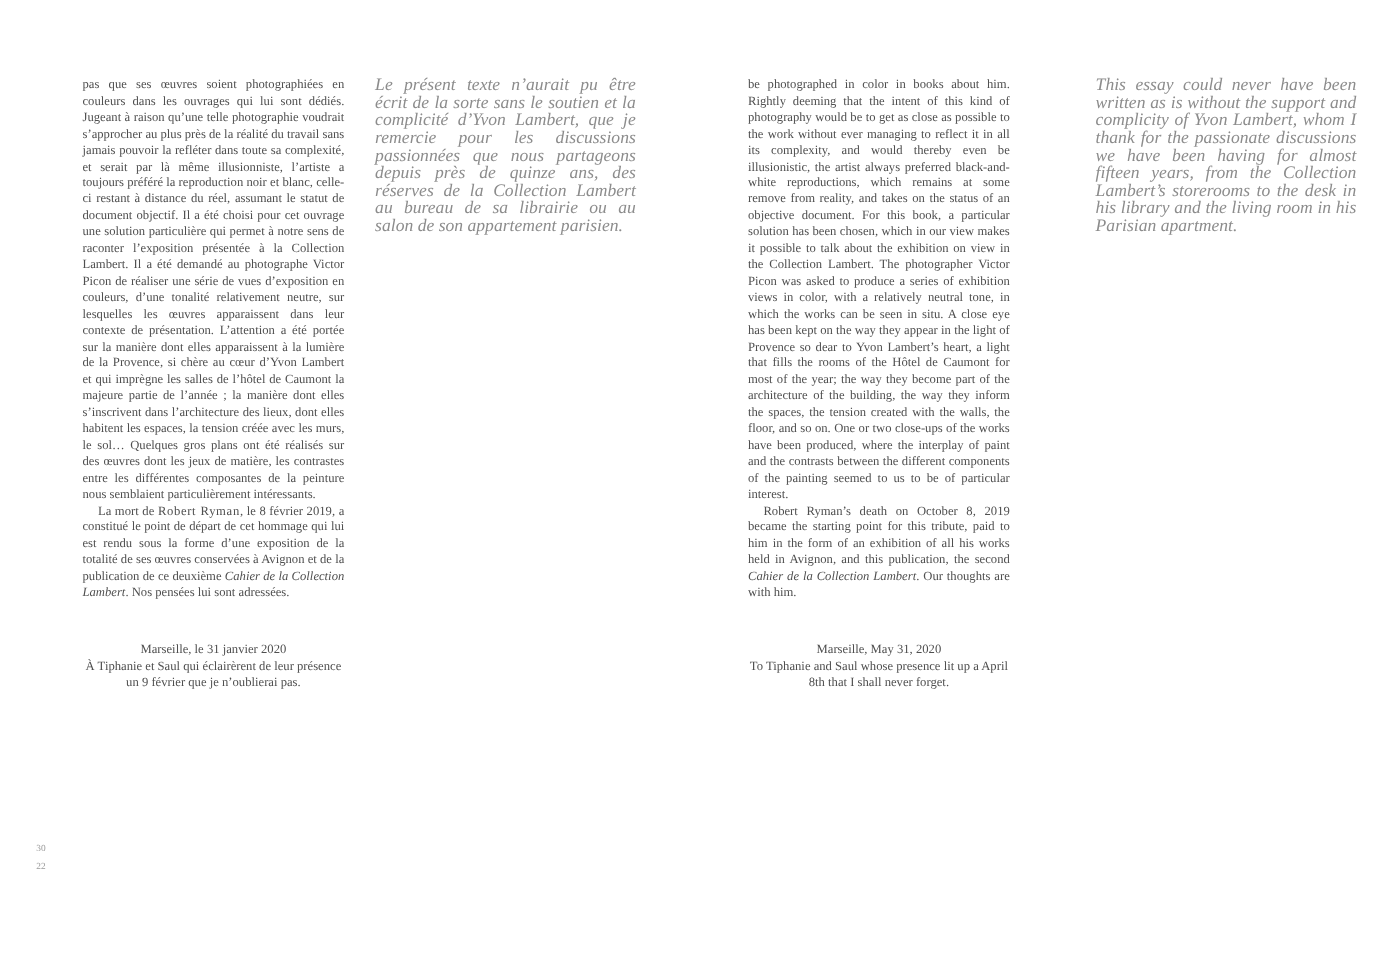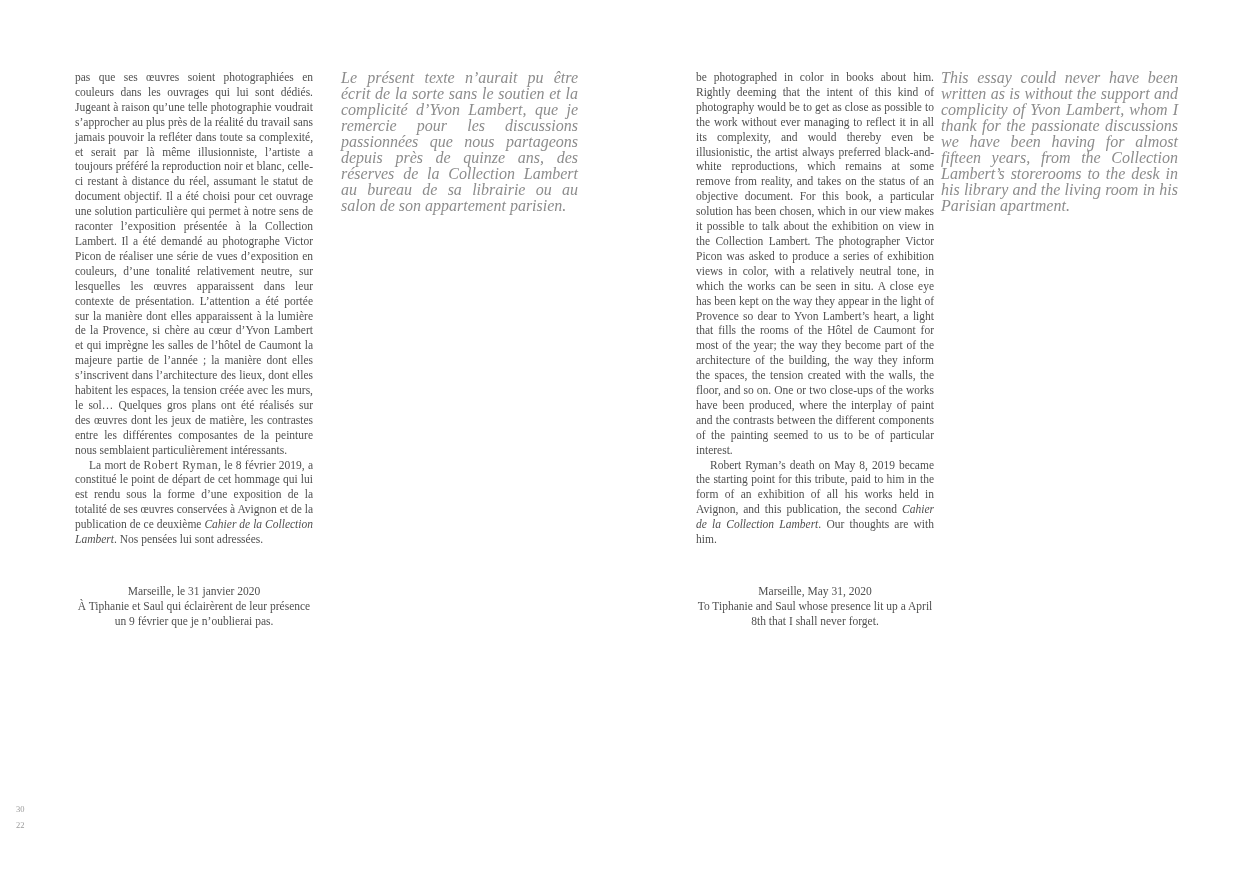--- a/index.html
+++ b/index.html
@@ -16,73 +16,72 @@
     top: 70px;
     width: 238px;
     text-align: justify;
   }
   .body-col {
     font-size: 11.5px;
     line-height: 14.9px;
     color: #4f4f4f;
   }
   .col-fr-body { left: 75px; }
-  .col-en-body { left: 696px; }
+  .col-en-body { left: 680px; }
   .note-col {
     width: 237px;
     font-size: 16px;
     line-height: 16px;
     color: #8c8c8c;
     font-style: italic;
   }
   .col-fr-note { left: 341px; }
-  .col-en-note { left: 941px; }
+  .col-en-note { left: 996px; }
   .para {
     margin: 0;
     hyphens: auto;
     -webkit-hyphens: auto;
   }
   .para.indent { text-indent: 14px; }
   .pub-title { font-style: italic; }
   .artist-name { letter-spacing: 0.6px; }
   .signoff {
     margin-top: 37px;
     text-align: center;
   }
   .signoff .signoff-line { margin: 0; }
   .folio {
     position: absolute;
-    left: 16px;
+    left: 33px;
     top: 763px;
     font-size: 8.5px;
     line-height: 16px;
     color: #9b9b9b;
     text-align: right;
-    margin-top: 38px;
   }
 </style>
 </head>
 <body>
 
 <div class="spread">
 
   <div class="col body-col col-fr-body" lang="fr">
     <p class="para">pas que ses œuvres soient photographiées en couleurs dans les ouvrages qui lui sont dédiés. Jugeant à raison qu’une telle photographie voudrait s’approcher au plus près de la réalité du travail sans jamais pouvoir la refléter dans toute sa complexité, et serait par là même illusionniste, l’artiste a toujours préféré la reproduction noir et blanc, celle-ci restant à distance du réel, assumant le statut de document objectif. Il a été choisi pour cet ouvrage une solution particulière qui permet à notre sens de raconter l’exposition présentée à la Collection Lambert. Il a été demandé au photographe Victor Picon de réaliser une série de vues d’exposition en couleurs, d’une tonalité relativement neutre, sur lesquelles les œuvres apparaissent dans leur contexte de présentation. L’attention a été portée sur la manière dont elles apparaissent à la lumière de la Provence, si chère au cœur d’Yvon Lambert et qui imprègne les salles de l’hôtel de Caumont la majeure partie de l’année ; la manière dont elles s’inscrivent dans l’architecture des lieux, dont elles habitent les espaces, la tension créée avec les murs, le sol… Quelques gros plans ont été réalisés sur des œuvres dont les jeux de matière, les contrastes entre les différentes composantes de la peinture nous semblaient particulièrement intéressants.</p>
     <p class="para indent"><span>La mort de </span><span class="artist-name">Robert Ryman</span><span>, le 8 février 2019, a constitué le point de départ de cet hommage qui lui est rendu sous la forme d’une exposition de la totalité de ses œuvres conservées à Avignon et de la publication de ce deuxième </span><span class="pub-title">Cahier de la Collection Lambert</span><span>. Nos pensées lui sont adressées.</span></p>
     <div class="signoff">
       <div class="signoff-line">Marseille, le 31 janvier 2020</div>
       <div class="signoff-line">À Tiphanie et Saul qui éclairèrent de leur présence un 9 février que je n’oublierai pas.</div>
     </div>
   </div>
 
   <div class="col note-col col-fr-note" lang="fr">Le présent texte n’aurait pu être écrit de la sorte sans le soutien et la complicité d’Yvon Lambert, que je remercie pour les discussions passionnées que nous partageons depuis près de quinze ans, des réserves de la Collection Lambert au bureau de sa librairie ou au salon de son appartement parisien.</div>
 
   <div class="col body-col col-en-body" lang="en">
     <p class="para">be photographed in color in books about him. Rightly deeming that the intent of this kind of photography would be to get as close as possible to the work without ever managing to reflect it in all its complexity, and would thereby even be illusionistic, the artist always preferred black-and-white reproductions, which remains at some remove from reality, and takes on the status of an objective document. For this book, a particular solution has been chosen, which in our view makes it possible to talk about the exhibition on view in the Collection Lambert. The photographer Victor Picon was asked to produce a series of exhibition views in color, with a relatively neutral tone, in which the works can be seen in situ. A close eye has been kept on the way they appear in the light of Provence so dear to Yvon Lambert’s heart, a light that fills the rooms of the Hôtel de Caumont for most of the year; the way they become part of the architecture of the building, the way they inform the spaces, the tension created with the walls, the floor, and so on. One or two close-ups of the works have been produced, where the interplay of paint and the contrasts between the different components of the painting seemed to us to be of particular interest.</p>
-    <p class="para indent"><span>Robert Ryman’s death on May 8, 2019 became the starting point for this tribute, paid to him in the form of an exhibition of all his works held in Avignon, and this publication, the second </span><span class="pub-title">Cahier de la Collection Lambert</span><span>. Our thoughts are with him.</span></p>
+    <p class="para indent"><span>Robert Ryman’s death on October 8, 2019 became the starting point for this tribute, paid to him in the form of an exhibition of all his works held in Avignon, and this publication, the second </span><span class="pub-title">Cahier de la Collection Lambert</span><span>. Our thoughts are with him.</span></p>
     <div class="signoff">
       <div class="signoff-line">Marseille, May 31, 2020</div>
       <div class="signoff-line">To Tiphanie and Saul whose presence lit up a April 8th that I shall never forget.</div>
     </div>
   </div>
 
   <div class="col note-col col-en-note" lang="en">This essay could never have been written as is without the support and complicity of Yvon Lambert, whom I thank for the passionate discussions we have been having for almost fifteen years, from the Collection Lambert’s storerooms to the desk in his library and the living room in his Parisian apartment.</div>
 
   <div class="folio">
     <div>30</div>

